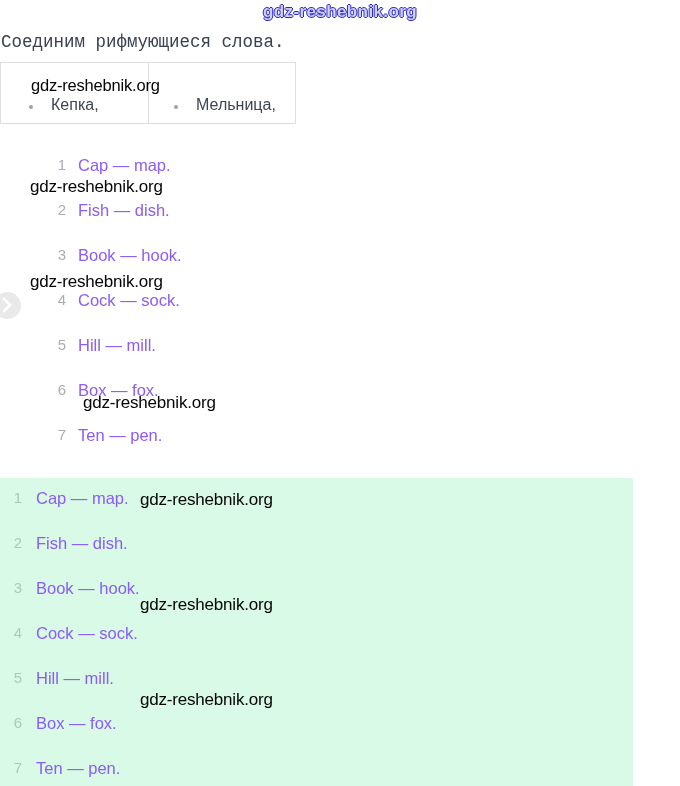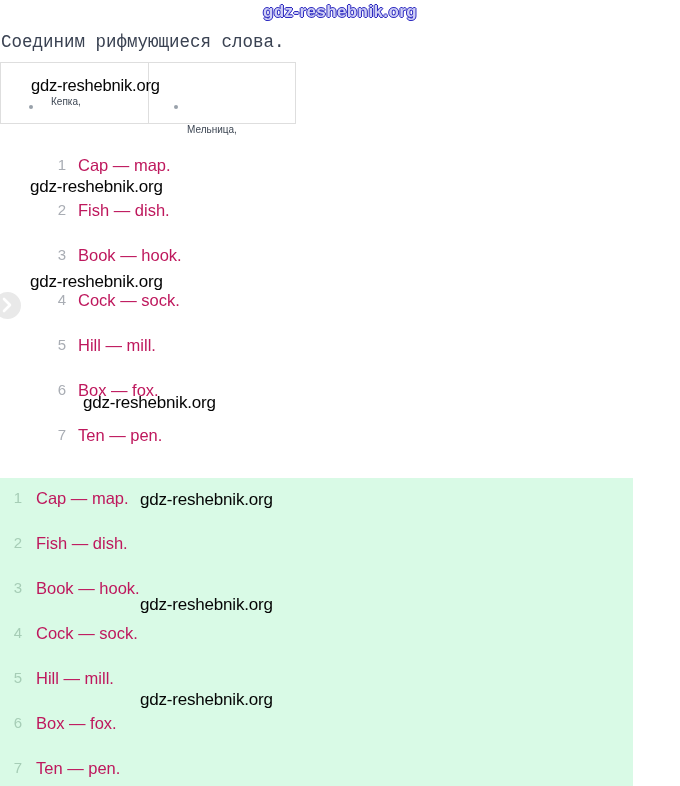--- a/index.html
+++ b/index.html
@@ -33,37 +33,37 @@
     position:absolute;left:147px;top:0;bottom:0;width:1px;background:#dedede;
   }
   .table-watermark{
     top:76px;left:31px;
     font-size:16.5px;color:#050505;letter-spacing:-.2px;
   }
   .bullet{
     width:4px;height:4px;border-radius:50%;background:#99a1aa;
   }
   .word{
-    font-size:10px;color:#3d4653;
+    font-size:16px;color:#3d4653;
   }
 
   
   .wm-black{
     font-size:17px;color:#050505;letter-spacing:-.2px;white-space:nowrap;
   }
 
   
   .row{position:absolute;height:20px;line-height:20px;white-space:nowrap;}
   .row .num{
     position:absolute;left:50px;width:16px;text-align:right;
     font-size:15px;color:#a9adb4;
   }
   .row .txt{
     position:absolute;left:78px;
-    font-size:16.5px;color:#be185d;
+    font-size:16.5px;color:#8b5cf6;
   }
 
   
   .nav-circle{
     left:-6px;top:292px;width:27px;height:27px;border-radius:50%;
     background:#e9e9e9;
   }
   .nav-circle svg{position:absolute;left:7px;top:5px;}
 
   
@@ -81,21 +81,21 @@
 
 <div class="abs heading">Соединим рифмующиеся слова.</div>
 
 <div class="abs word-table">
   <div class="divider"></div>
 </div>
 <div class="abs table-watermark">gdz-reshebnik.org</div>
 <div class="abs bullet" style="left:29px;top:105px;"></div>
 <div class="abs word" style="left:51px;top:96px;">Кепка,</div>
 <div class="abs bullet" style="left:174px;top:105px;"></div>
-<div class="abs word" style="left:187px;top:96px;margin-top:28px;">Мельница,</div>
+<div class="abs word" style="left:196px;top:96px;">Мельница,</div>
 
 <div class="row" style="top:155px;">
   <span class="num">1</span>
   <span class="txt">Cap — map.</span>
 </div>
 <div class="abs wm-black" style="left:30px;top:177px;">gdz-reshebnik.org</div>
 <div class="row" style="top:200px;">
   <span class="num">2</span>
   <span class="txt">Fish — dish.</span>
 </div>

